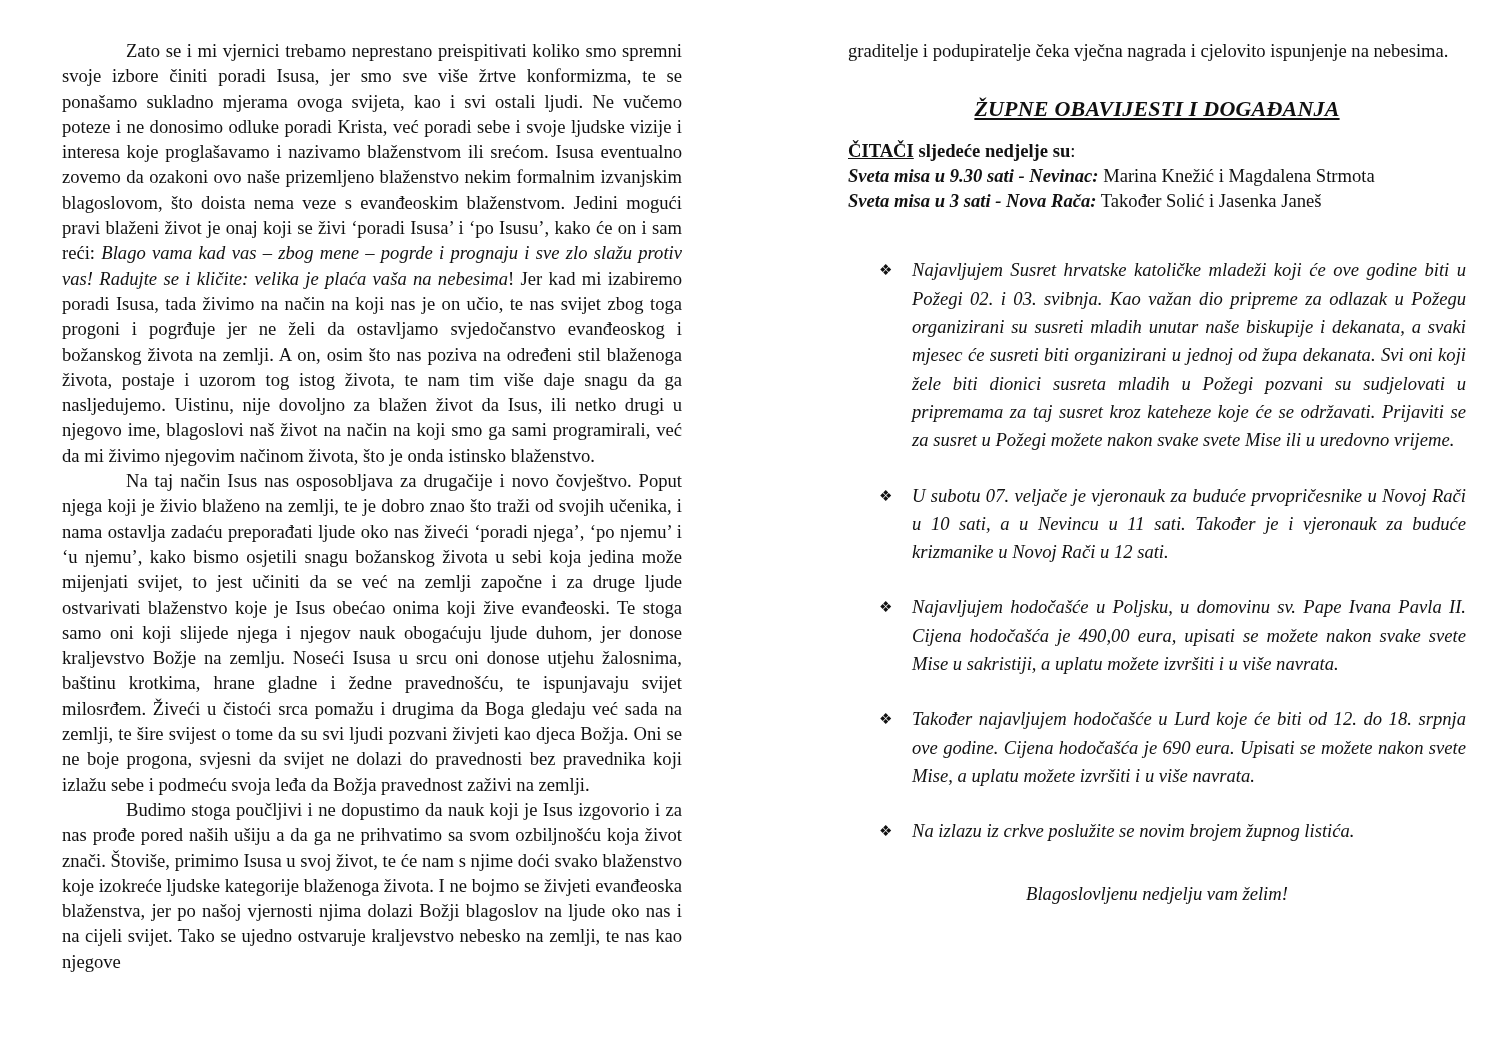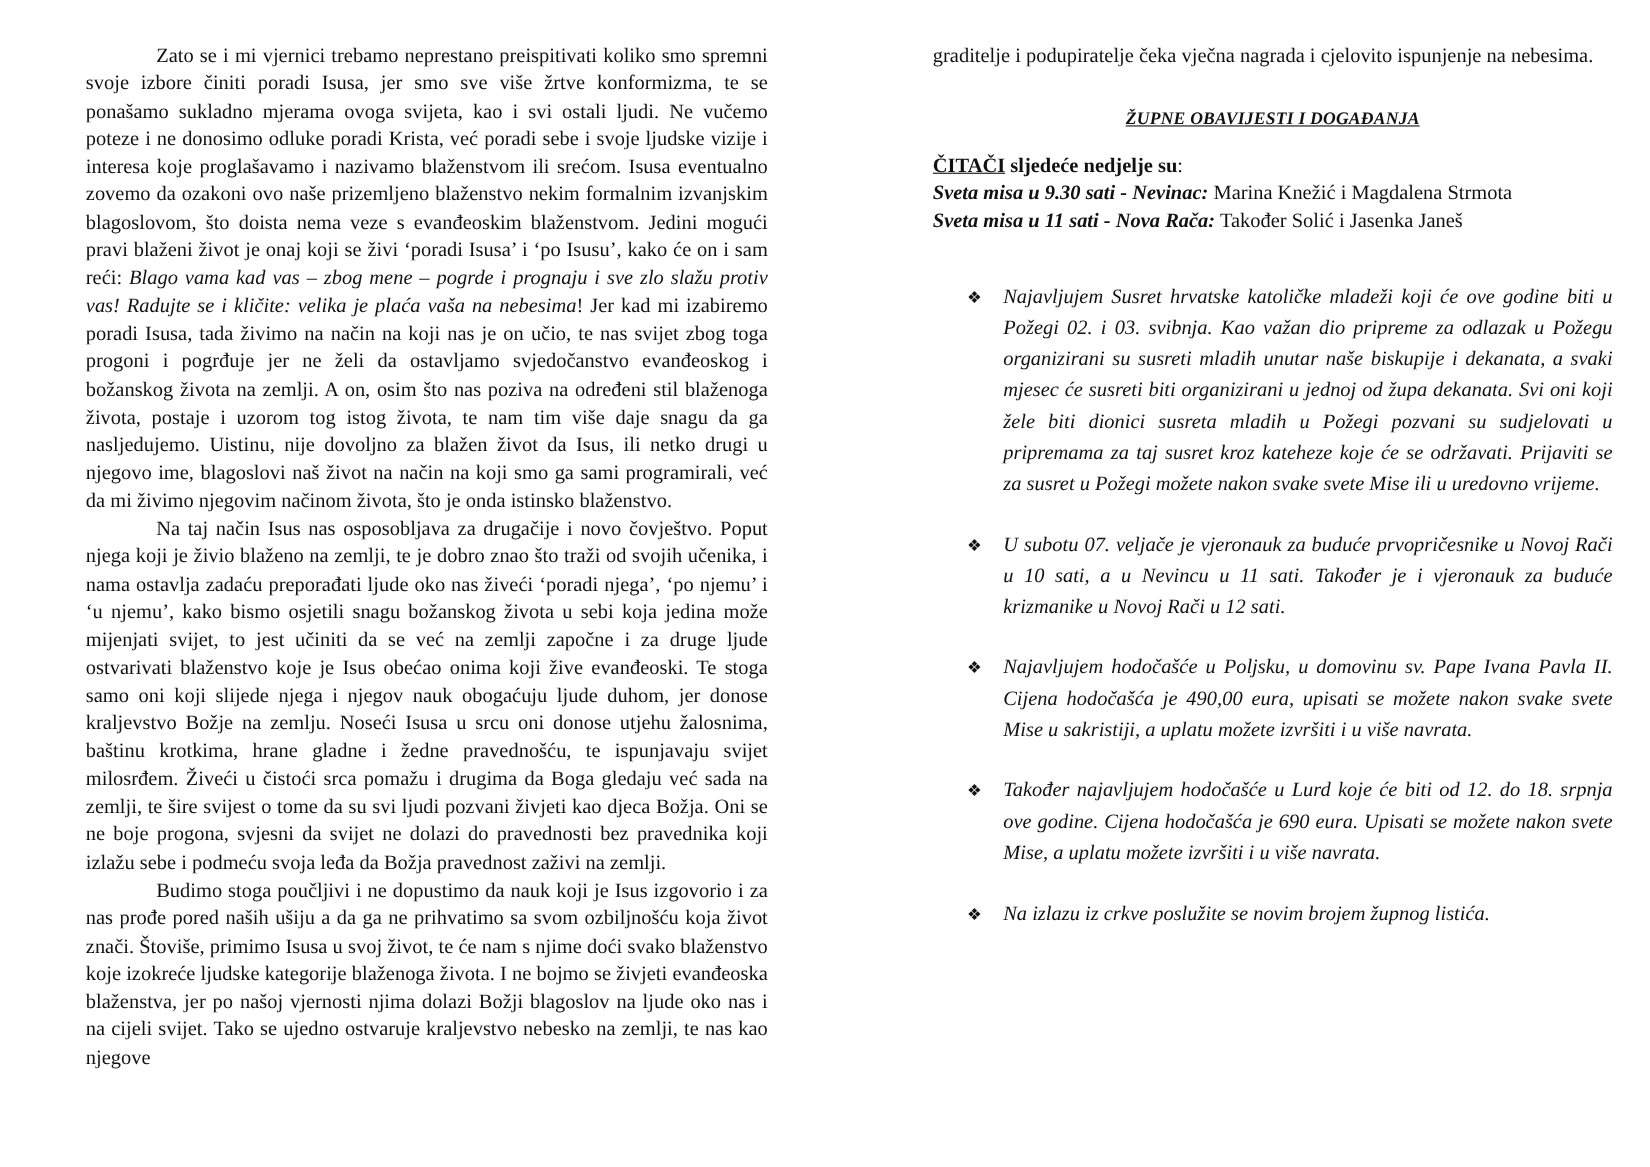--- a/index.html
+++ b/index.html
@@ -6,28 +6,28 @@
   body {
     width: 1500px; height: 1061px; overflow: hidden; position: relative;
     font-family: "Liberation Serif", "DejaVu Serif", serif;
     color: #111111;
   }
   .col {
     position: absolute; top: 38px;
     font-size: 18.6px; line-height: 25.3px;
     text-align: justify;
   }
-  .col-left { left: 78px; width: 620px; }
+  .col-left { left: 62px; width: 620px; }
   .col-right { left: 848px; width: 618px; }
   .col p { margin: 0; }
   .indent { text-indent: 64px; }
   .para-quote { font-style: italic; }
   .heading {
     text-align: center; font-weight: bold; font-style: italic;
-    text-decoration: underline; font-size: 16px;
+    text-decoration: underline; font-size: 22px;
     margin: 33px 0 16px 0 !important;
     letter-spacing: 0.2px;
   }
   .readers-title { margin-top: 10px !important; }
   .readers-title .u { text-decoration: underline; font-weight: bold; }
   .readers-title .b { font-weight: bold; margin-top: 20px; }
   .readers-line { text-align: left; }
   .readers-line .b { font-weight: bold; font-style: italic; }
   .ann-list { margin: 43px 0 0 0; padding: 0; list-style: none; }
   .ann-item {
@@ -50,25 +50,26 @@
   <p class="indent">Budimo stoga poučljivi i ne dopustimo da nauk koji je Isus izgovorio i za nas prođe pored naših ušiju a da ga ne prihvatimo sa svom ozbiljnošću koja život znači. Štoviše, primimo Isusa u svoj život, te će nam s njime doći svako blaženstvo koje izokreće ljudske kategorije blaženoga života. I ne bojmo se živjeti evanđeoska blaženstva, jer po našoj vjernosti njima dolazi Božji blagoslov na ljude oko nas i na cijeli svijet. Tako se ujedno ostvaruje kraljevstvo nebesko na zemlji, te nas kao njegove</p>
 </div>
 
 <div class="col col-right">
   <p>graditelje i podupiratelje čeka vječna nagrada i cjelovito ispunjenje na nebesima.</p>
 
   <p class="heading">ŽUPNE OBAVIJESTI I DOGAĐANJA</p>
 
   <p class="readers-title"><span class="u">ČITAČI</span><span class="b"> sljedeće nedjelje su</span><span>:</span></p>
   <p class="readers-line"><span class="b">Sveta misa u 9.30 sati - Nevinac:</span><span> Marina Knežić i Magdalena Strmota</span></p>
-  <p class="readers-line"><span class="b">Sveta misa u 11 sati - Nova Rača:</span><span> Također Solić i Jasenka Janeš</span></p>
+  <p class="readers-line"><span class="b">Sveta misa u 3 sati - Nova Rača:</span><span> Također Solić i Jasenka Janeš</span></p>
 
   <ul class="ann-list">
     <li class="ann-item"><span class="ann-bullet">❖</span><span>Najavljujem Susret hrvatske katoličke mladeži koji će ove godine biti u Požegi 02. i 03. svibnja. Kao važan dio pripreme za odlazak u Požegu organizirani su susreti mladih unutar naše biskupije i dekanata, a svaki mjesec će susreti biti organizirani u jednoj od župa dekanata. Svi oni koji žele biti dionici susreta mladih u Požegi pozvani su sudjelovati u pripremama za taj susret kroz kateheze koje će se održavati. Prijaviti se za susret u Požegi možete nakon svake svete Mise ili u uredovno vrijeme.</span></li>
     <li class="ann-item"><span class="ann-bullet">❖</span><span>U subotu 07. veljače je vjeronauk za buduće prvopričesnike u Novoj Rači u 10 sati, a u Nevincu u 11 sati. Također je i vjeronauk za buduće krizmanike u Novoj Rači u 12 sati.</span></li>
     <li class="ann-item"><span class="ann-bullet">❖</span><span>Najavljujem hodočašće u Poljsku, u domovinu sv. Pape Ivana Pavla II. Cijena hodočašća je 490,00 eura, upisati se možete nakon svake svete Mise u sakristiji, a uplatu možete izvršiti i u više navrata.</span></li>
     <li class="ann-item"><span class="ann-bullet">❖</span><span>Također najavljujem hodočašće u Lurd koje će biti od 12. do 18. srpnja ove godine. Cijena hodočašća je 690 eura. Upisati se možete nakon svete Mise, a uplatu možete izvršiti i u više navrata.</span></li>
     <li class="ann-item"><span class="ann-bullet">❖</span><span>Na izlazu iz crkve poslužite se novim brojem župnog listića.</span></li>
   </ul>
 
   <div class="closing">
+    <p>Blagoslovljenu nedjelju vam želim!</p>
   </div>
 </div>
 
 </body></html>

